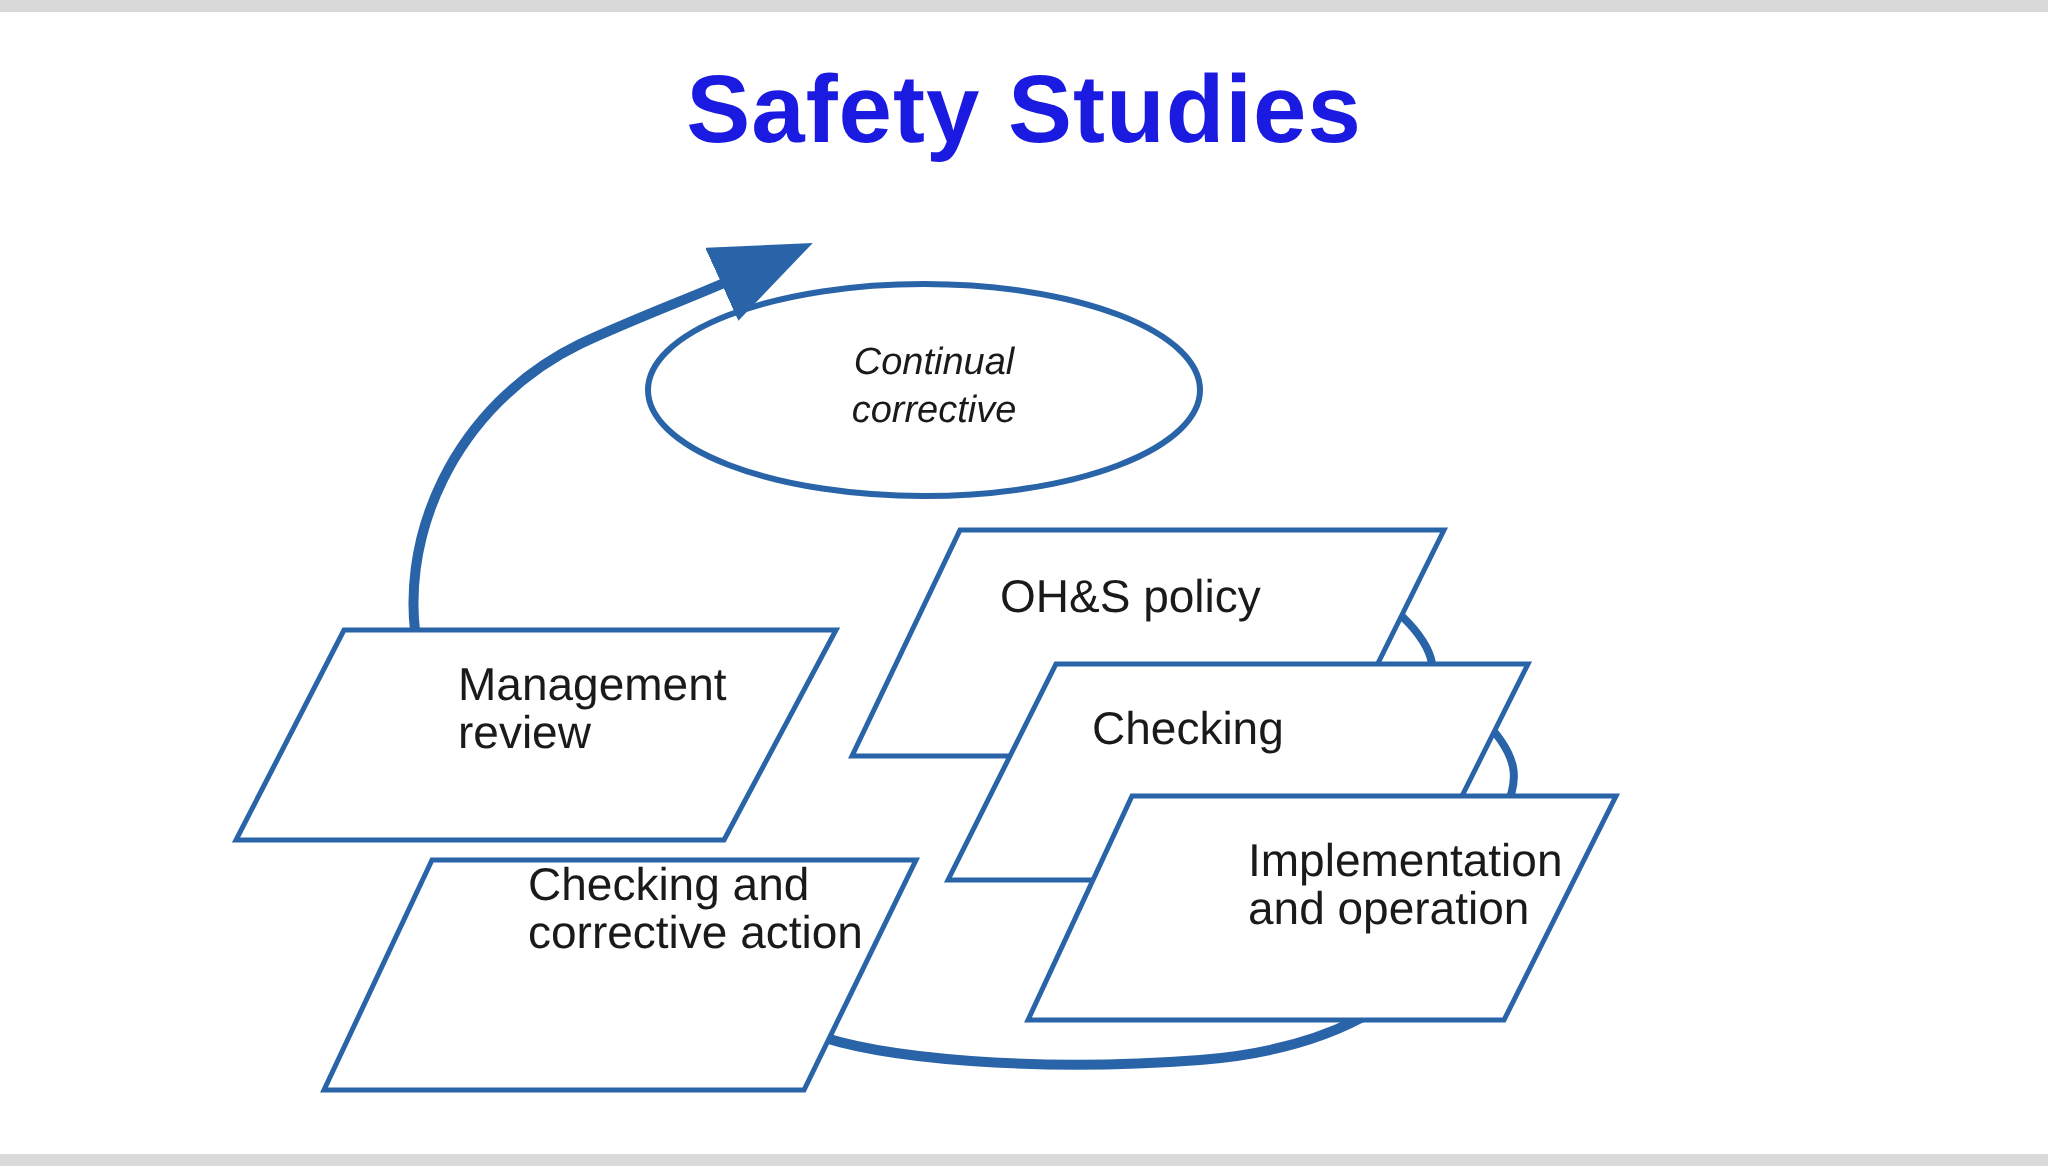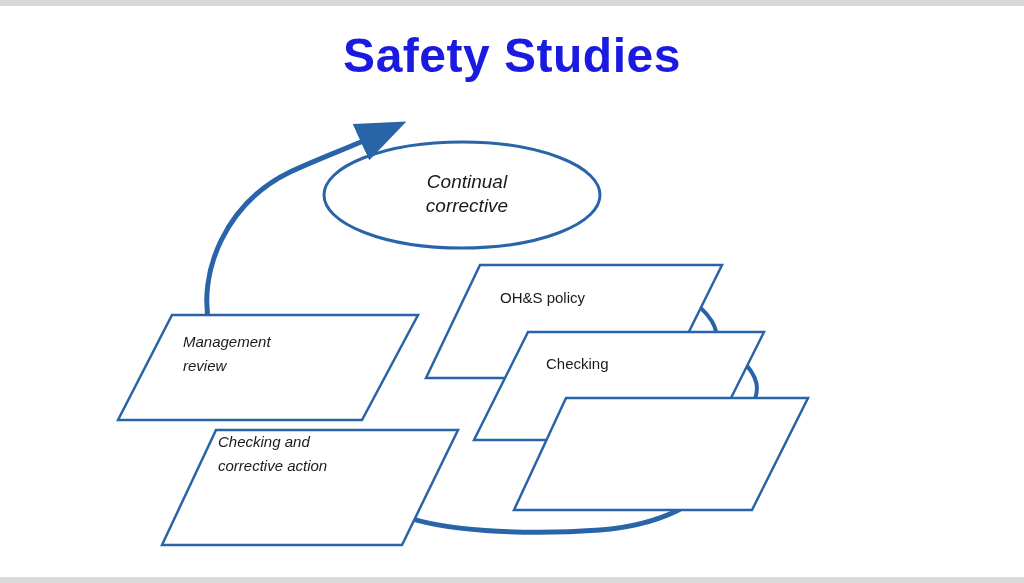--- a/index.html
+++ b/index.html
@@ -49,27 +49,27 @@
     height: 480px;
   }
   #diagram svg {
     display: block;
   }
 
   .node-label {
     position: absolute;
     color: #1a1a1a;
     font-family: "Liberation Sans", sans-serif;
-    font-size: 15px;
+    font-size: 23px;
     line-height: 24px;
     white-space: pre-line;
     pointer-events: none;
   }
   .node-label.italic {
-    font-style: italic;
+    margin-left: 46px;
   }
   #label-continual {
     font-style: italic;
     font-size: 19px;
     line-height: 24px;
     text-align: center;
   }
 </style>
 </head>
 <body>
@@ -113,18 +113,20 @@
     <div id="label-continual" class="node-label" style="left: 372px; top: 80px; width: 190px;">Continual
 corrective</div>
 
     <div class="node-label italic" style="left: 183px; top: 240px; width: 220px;">Management
 review</div>
 
     <div class="node-label" style="left: 500px; top: 196px; width: 220px;">OH&amp;S policy</div>
 
     <div class="node-label" style="left: 546px; top: 262px; width: 200px;">Checking</div>
 
+    <div class="node-label italic" style="left: 578px; top: 328px; width: 230px;">Implementation
+and operation</div>
 
     <div class="node-label italic" style="left: 218px; top: 340px; width: 230px;">Checking and
 corrective action</div>
   </div>
 
 </div>
 
 </body></html>

